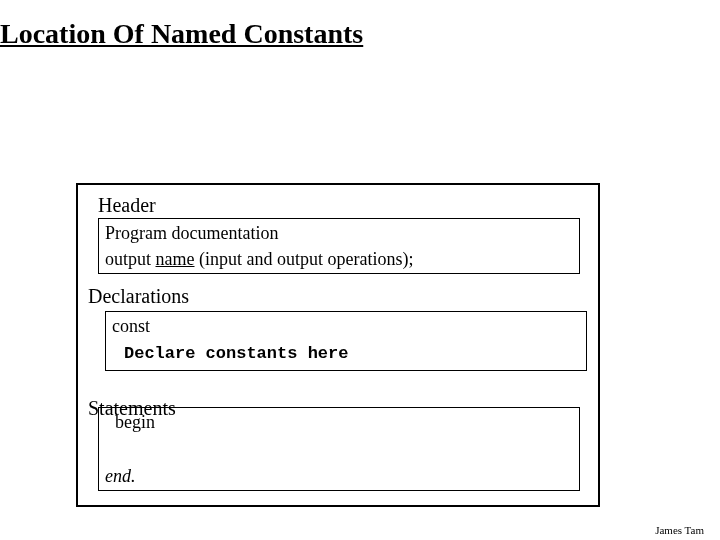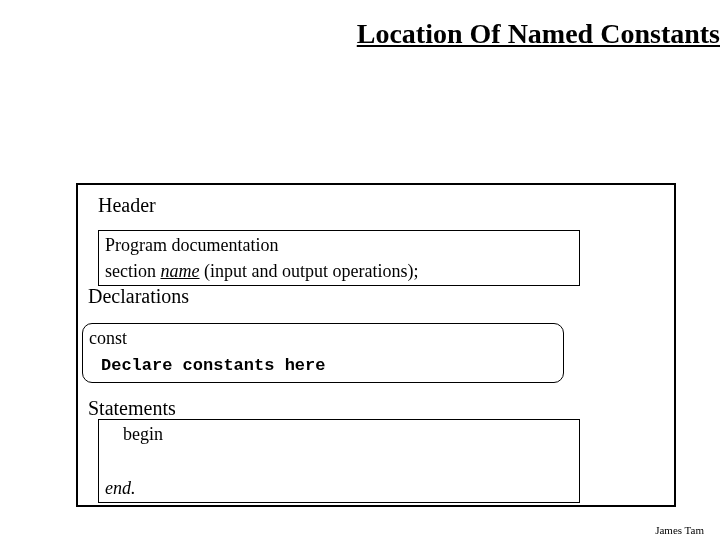--- a/index.html
+++ b/index.html
@@ -15,70 +15,69 @@
     position: relative;
     width: 720px;
     height: 540px;
     box-sizing: border-box;
   }
   .title {
     position: absolute;
     top: 18px;
     left: 0;
     right: 0;
-    text-align: right;
+    text-align: left;
     font-size: 28px;
     font-weight: bold;
     text-decoration: underline;
   }
   .body-text {
     position: absolute;
     top: 106px;
     left: 38px;
     font-size: 22px;
   }
   .outer-box {
     position: absolute;
     top: 183px;
     left: 76px;
-    width: 600px;
+    width: 524px;
     height: 324px;
     border: 2px solid #000;
     box-sizing: border-box;
   }
   .section-label {
     position: absolute;
     font-size: 20px;
   }
   .inner-box {
     position: absolute;
     border: 1px solid #000;
     box-sizing: border-box;
     font-size: 18px;
-    margin-top: 12px;
   }
   .header-label { top: 9px; left: 20px; }
   .header-box   { top: 33px; left: 20px; width: 482px; height: 56px; }
   .header-box .line1 { position: absolute; top: 4px; left: 6px; }
   .header-box .line2 { position: absolute; top: 30px; left: 6px; }
-  .name-italic { font-style: italic; text-decoration: underline; }
+  .name-italic { text-decoration: underline; }
   .decl-label { top: 100px; left: 10px; }
-  .decl-box   { top: 126px; left: 4px; width: 482px; height: 60px; border-radius: 10px; }
+  .decl-box   { top: 126px; left: 27px; width: 482px; height: 60px; }
   .decl-box .line1 { position: absolute; top: 4px; left: 6px; }
   .decl-box .line2 {
     position: absolute;
     top: 32px;
     left: 18px;
     font-family: Liberation Mono, monospace;
     font-size: 17px;
     font-weight: bold;
   }
   .stmt-label { top: 196px; left: 10px; margin-top: 16px; }
   .stmt-box   { top: 222px; left: 20px; width: 482px; height: 84px; }
-  .stmt-box .line1 { position: absolute; top: 4px; left: 24px; }
+  .stmt-box .line1 { position: absolute; top: 4px; left: 16px; }
   .stmt-box .line2 { position: absolute; top: 58px; left: 6px; font-style: italic; }
   .footer {
     position: absolute;
     bottom: 4px;
     right: 16px;
     font-size: 11px;
   }
 </style>
 </head>
 <body>
@@ -87,21 +86,21 @@
 
   <div class="title">Location Of Named Constants</div>
 
 
   <div class="outer-box">
 
     <div class="section-label header-label">Header</div>
     <div class="inner-box header-box">
       <div class="line1">Program documentation</div>
       <div class="line2">
-        <span>section </span><span class="name-italic">name</span><span> (input and output operations);</span>
+        <span>output </span><span class="name-italic">name</span><span> (input and output operations);</span>
       </div>
     </div>
 
     <div class="section-label decl-label">Declarations</div>
     <div class="inner-box decl-box">
       <div class="line1">const</div>
       <div class="line2">Declare constants here</div>
     </div>
 
     <div class="section-label stmt-label">Statements</div>

